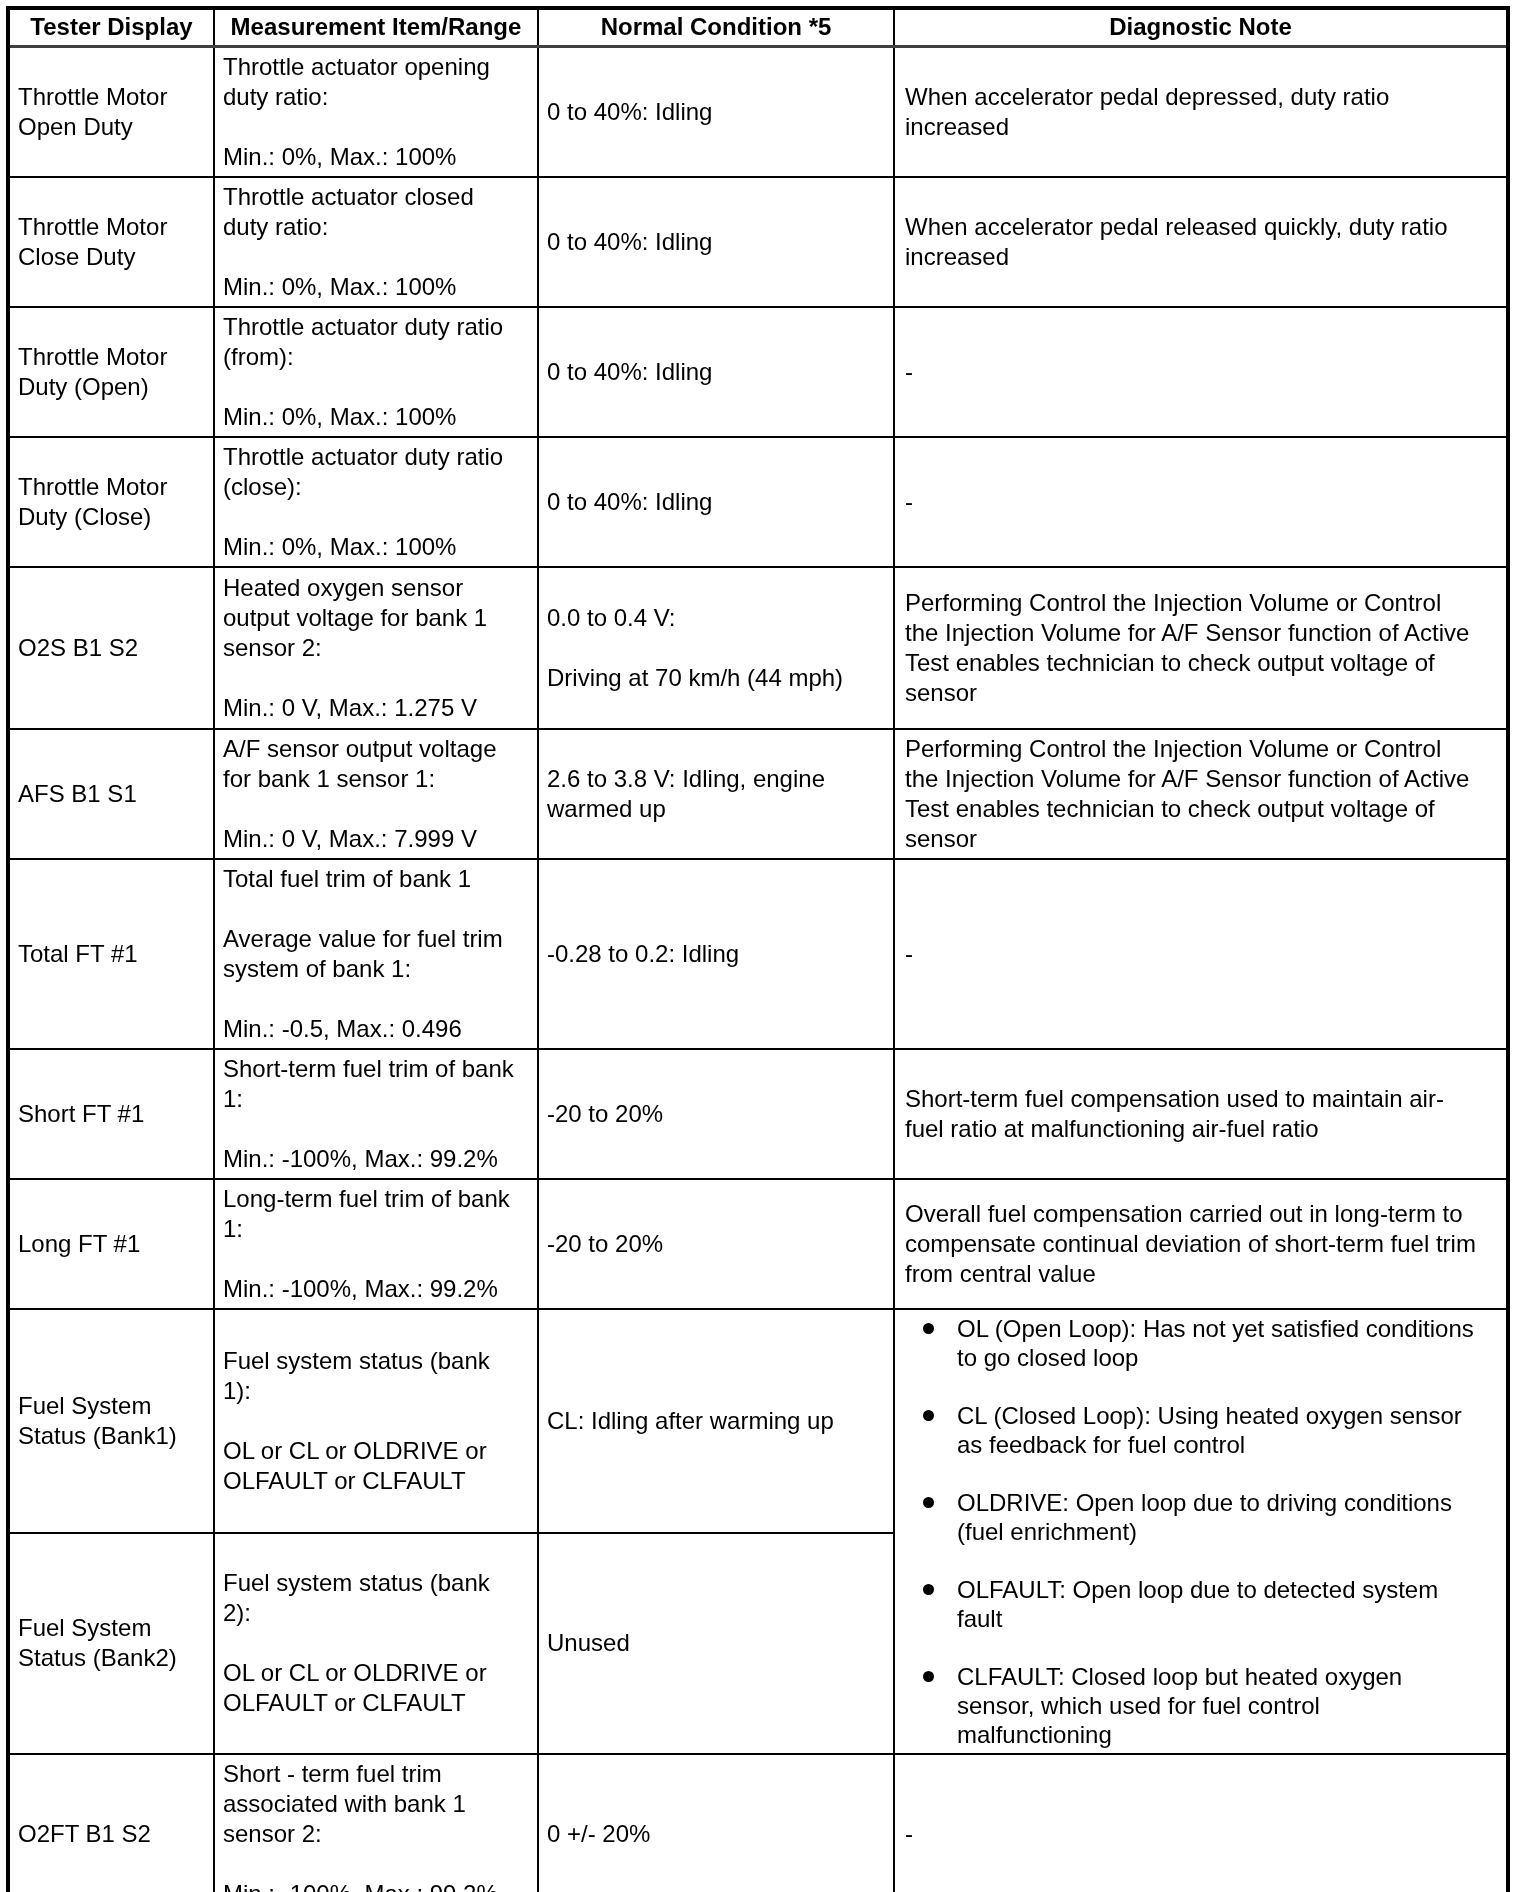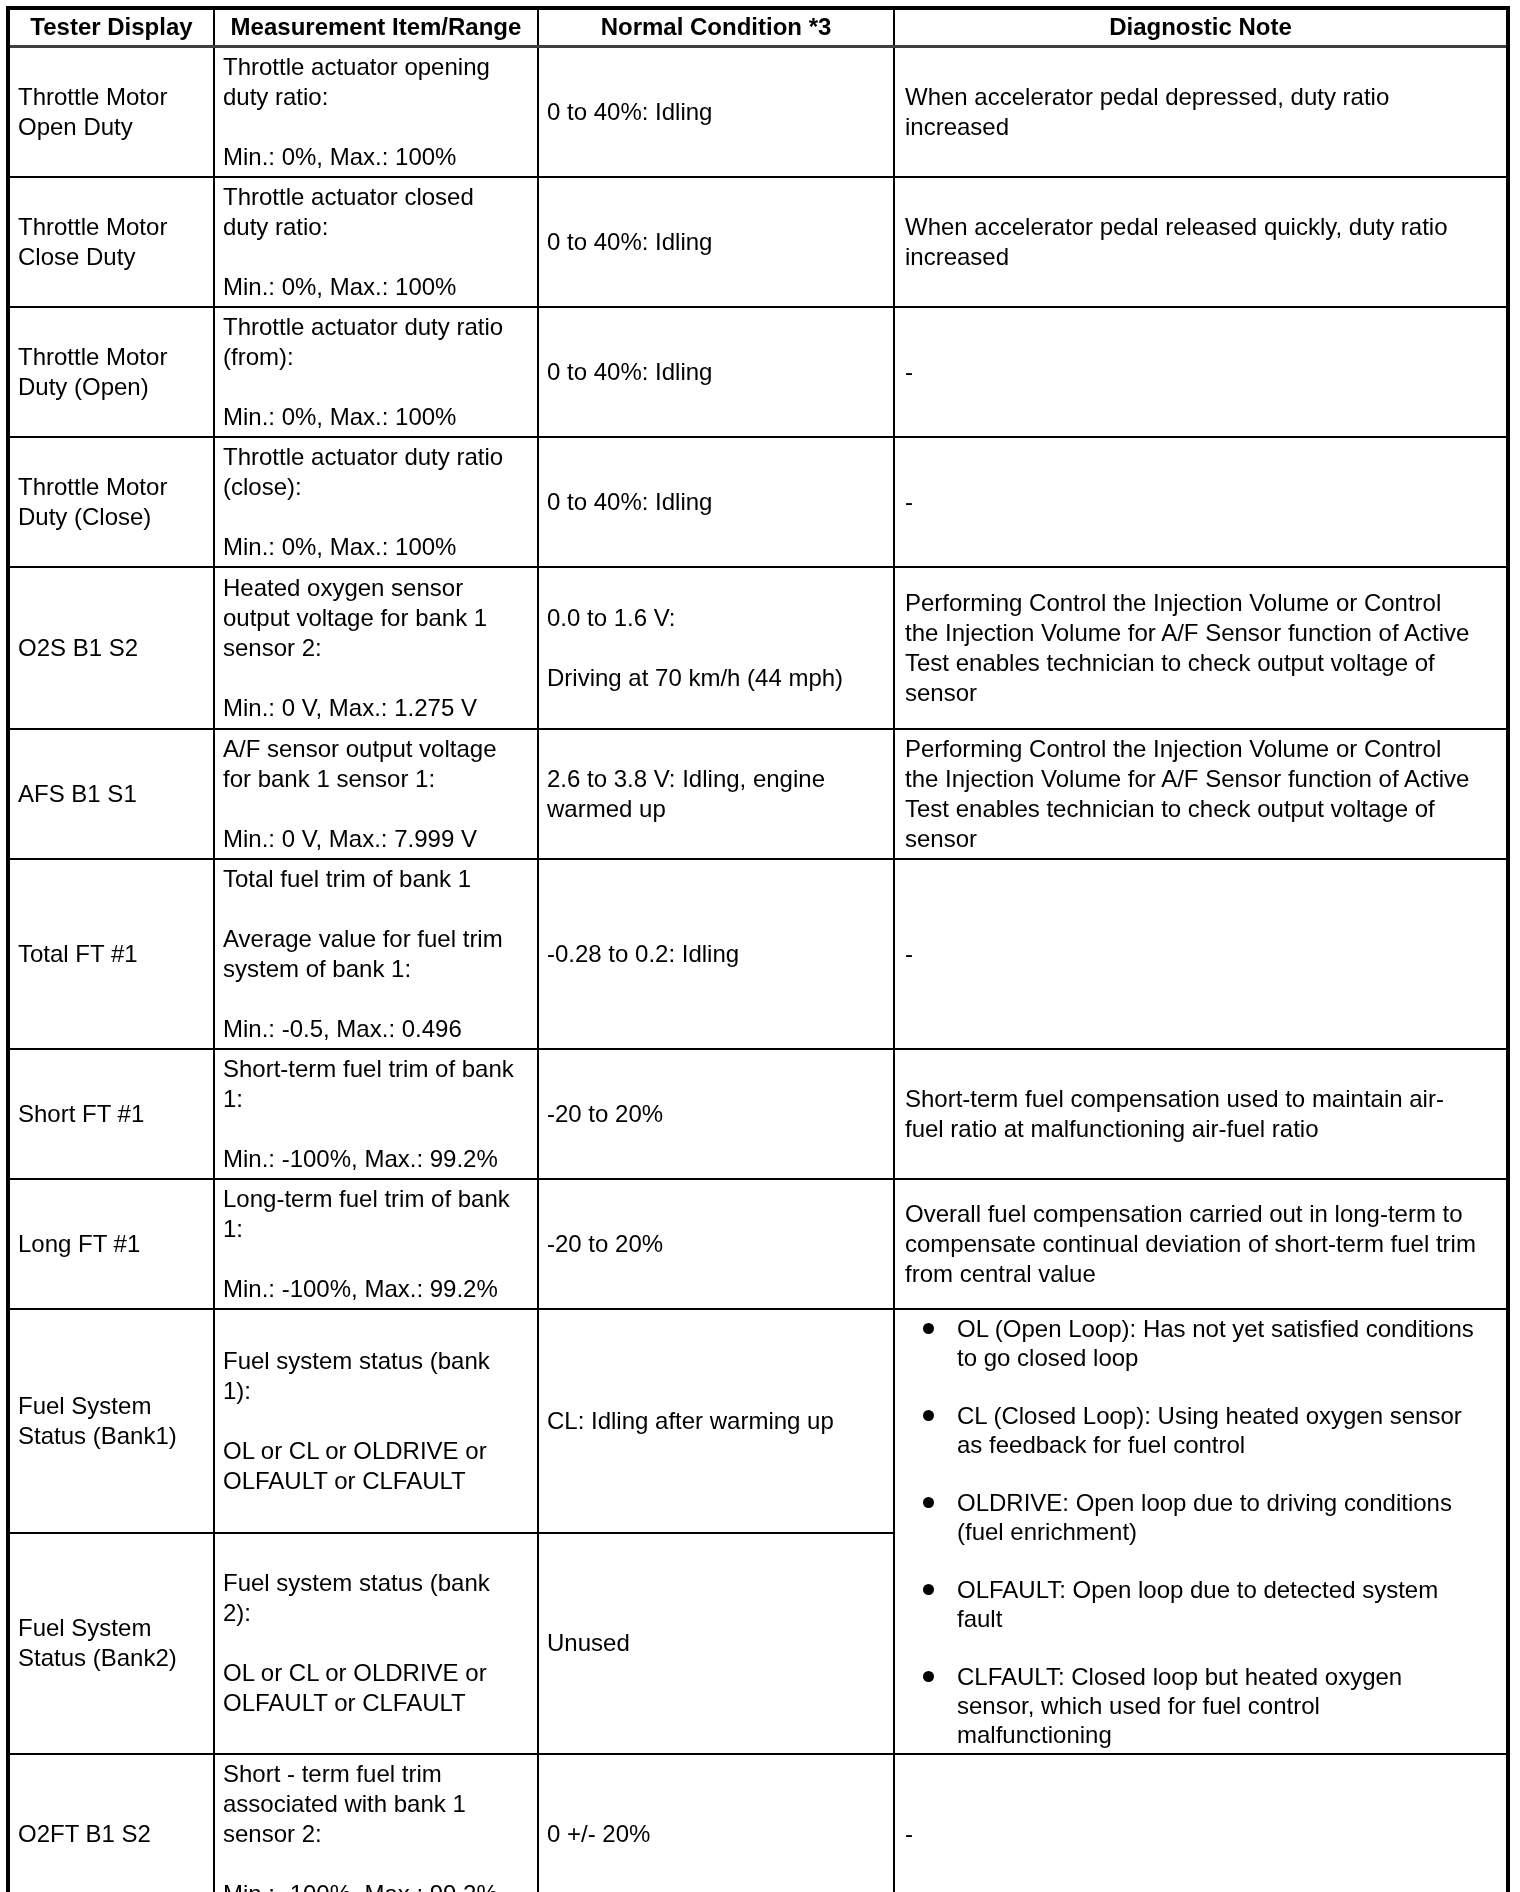--- a/index.html
+++ b/index.html
@@ -67,21 +67,21 @@
   <colgroup>
         <col class="c1">
         <col class="c2">
         <col class="c3">
         <col class="c4">
       </colgroup>
   <thead>
     <tr class="hdr">
       <th>Tester Display</th>
       <th>Measurement Item/Range</th>
-      <th>Normal Condition *3</th>
+      <th>Normal Condition *5</th>
       <th>Diagnostic Note</th>
     </tr>
   </thead>
   <tbody>
 
     <tr class="r0">
       <td>Throttle Motor Open Duty</td>
       <td class="m">
         <p class="t">Throttle actuator opening duty ratio:</p>
         <p class="t">Min.: 0%, Max.: 100%</p>
@@ -136,21 +136,21 @@
       </td>
     </tr>
 
     <tr class="r4">
       <td>O2S B1 S2</td>
       <td class="m">
         <p class="t">Heated oxygen sensor output voltage for bank 1 sensor 2:</p>
         <p class="t">Min.: 0 V, Max.: 1.275 V</p>
       </td>
       <td class="c">
-        <p class="t">0.0 to 1.6 V:</p>
+        <p class="t">0.0 to 0.4 V:</p>
         <p class="t">Driving at 70 km/h (44 mph)</p>
       </td>
       <td class="n">
         <p class="t">Performing Control the Injection Volume or Control the Injection Volume for A/F Sensor function of Active Test enables technician to check output voltage of sensor</p>
       </td>
     </tr>
 
     <tr class="r5">
       <td>AFS B1 S1</td>
       <td class="m">

